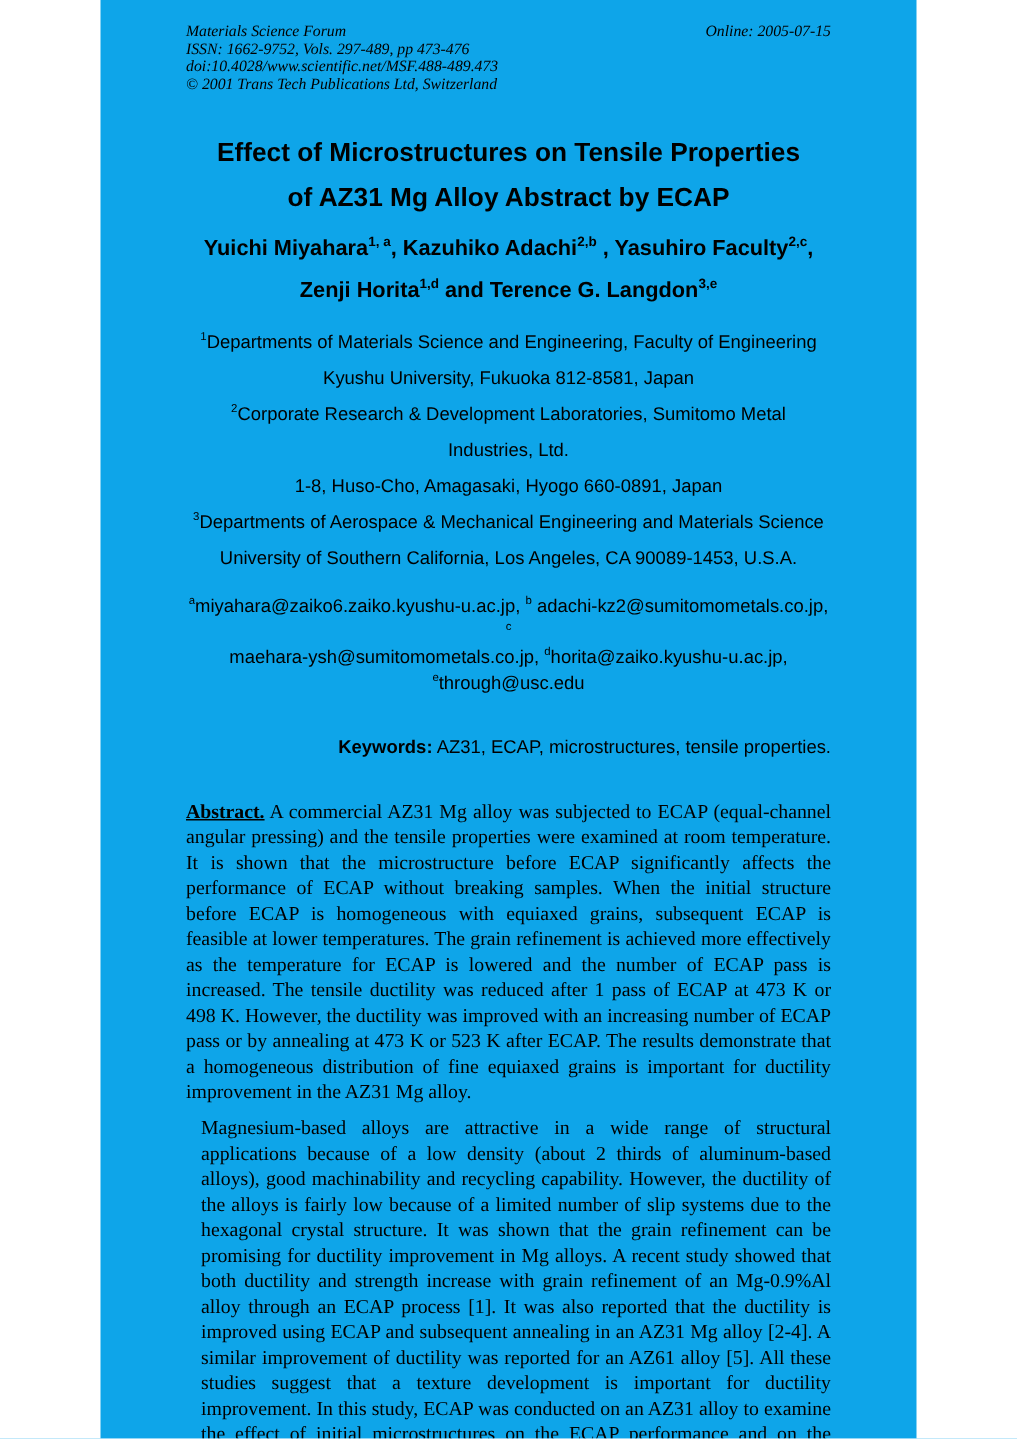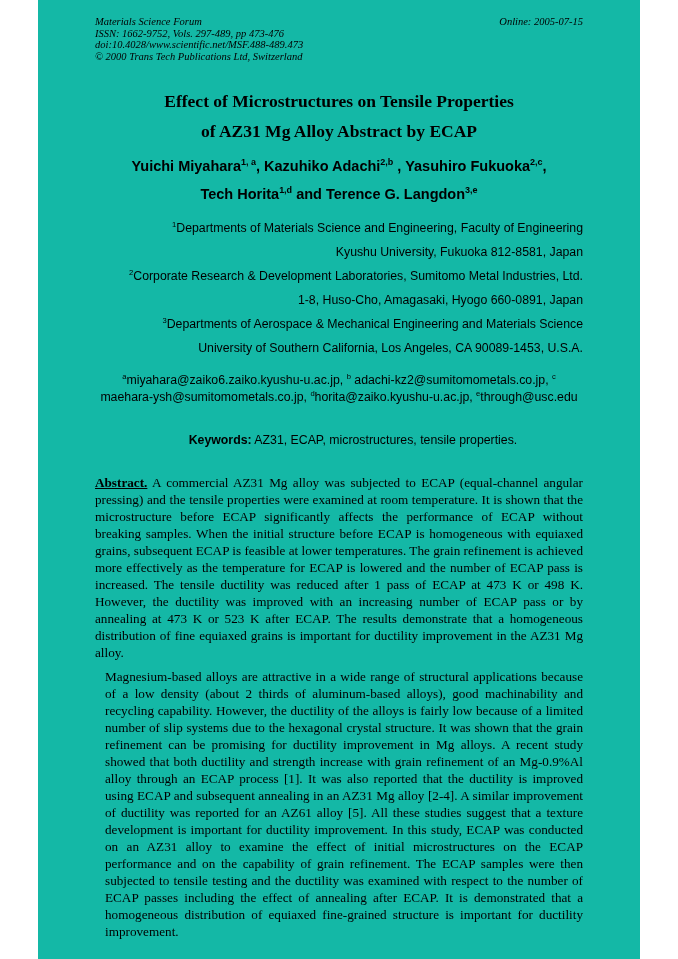--- a/index.html
+++ b/index.html
@@ -1,21 +1,21 @@
 <!DOCTYPE html>
 <html><head>
 <meta charset="utf-8">
 <style>
   html, body { margin: 0; padding: 0; background: #ffffff; }
   .page {
     position: relative;
-    width: 602px;
+    width: 544px;
     height: 959px;
     margin: 0 auto;
-    background: #14b8a6;
+    background: #0ea5e9;
     color: #000000;
     box-sizing: border-box;
     padding: 16px 57px 0 57px;
     font-family: "Liberation Serif", serif;
     overflow: hidden;
   }
   
   .jheader {
     display: flex;
     justify-content: space-between;
@@ -25,21 +25,21 @@
     line-height: 11.6px;
     font-family: "Liberation Serif", serif;
   }
   .jheader .left div { white-space: nowrap; }
   .jheader .right { white-space: nowrap; margin-left: 28px; }
 
   
   .title {
     margin-top: 24px;
     text-align: center;
-    font-family: Liberation Serif, serif;
+    font-family: Liberation Sans, sans-serif;
     font-weight: bold;
     font-size: 17.5px;
     line-height: 30px;
   }
 
   
   .authors {
     margin-top: 6px;
     text-align: center;
     font-family: "Liberation Sans", sans-serif;
@@ -49,42 +49,42 @@
   }
   sup {
     font-size: 62%;
     vertical-align: super;
     line-height: 0;
   }
 
   
   .affiliations {
     margin-top: 8px;
-    text-align: right;
+    text-align: center;
     font-family: "Liberation Sans", sans-serif;
     font-size: 12.3px;
     line-height: 24px;
   }
 
   
   .emails {
     margin-top: 12px;
     text-align: center;
     font-family: "Liberation Sans", sans-serif;
     font-size: 12.3px;
     line-height: 17px;
   }
 
   
   .keywords {
     margin-top: 26px;
     font-family: "Liberation Sans", sans-serif;
     font-size: 12.3px;
     line-height: 16px;
-    text-align: center;
+    text-align: right;
     margin-left: 28px;
   }
   .keywords b { font-weight: bold; }
 
   
   .abstract {
     margin-top: 26px;
     font-family: "Liberation Serif", serif;
     font-size: 13.2px;
     line-height: 17px;
@@ -112,33 +112,33 @@
 </head>
 <body>
 
 <div class="page">
 
   <div class="jheader">
     <div class="left">
       <div>Materials Science Forum</div>
       <div>ISSN: 1662-9752, Vols. 297-489, pp 473-476</div>
       <div>doi:10.4028/www.scientific.net/MSF.488-489.473</div>
-      <div>© 2000 Trans Tech Publications Ltd, Switzerland</div>
+      <div>© 2001 Trans Tech Publications Ltd, Switzerland</div>
     </div>
     <div class="right">Online: 2005-07-15</div>
   </div>
 
   <div class="title">
     <div>Effect of Microstructures on Tensile Properties</div>
     <div>of AZ31 Mg Alloy Abstract by ECAP</div>
   </div>
 
   <div class="authors">
-    <div><span>Yuichi Miyahara</span><sup>1, a</sup><span>, Kazuhiko Adachi</span><sup>2,b</sup><span> , Yasuhiro Fukuoka</span><sup>2,c</sup><span>,</span></div>
-    <div><span>Tech Horita</span><sup>1,d</sup><span> and Terence G. Langdon</span><sup>3,e</sup></div>
+    <div><span>Yuichi Miyahara</span><sup>1, a</sup><span>, Kazuhiko Adachi</span><sup>2,b</sup><span> , Yasuhiro Faculty</span><sup>2,c</sup><span>,</span></div>
+    <div><span>Zenji Horita</span><sup>1,d</sup><span> and Terence G. Langdon</span><sup>3,e</sup></div>
   </div>
 
   <div class="affiliations">
     <div><sup>1</sup><span>Departments of Materials Science and Engineering, Faculty of Engineering</span></div>
     <div><span>Kyushu University, Fukuoka 812-8581, Japan</span></div>
     <div><sup>2</sup><span>Corporate Research &amp; Development Laboratories, Sumitomo Metal Industries, Ltd.</span></div>
     <div><span>1-8, Huso-Cho, Amagasaki, Hyogo 660-0891, Japan</span></div>
     <div><sup>3</sup><span>Departments of Aerospace &amp; Mechanical Engineering and Materials Science</span></div>
     <div><span>University of Southern California, Los Angeles, CA 90089-1453, U.S.A.</span></div>
   </div>

